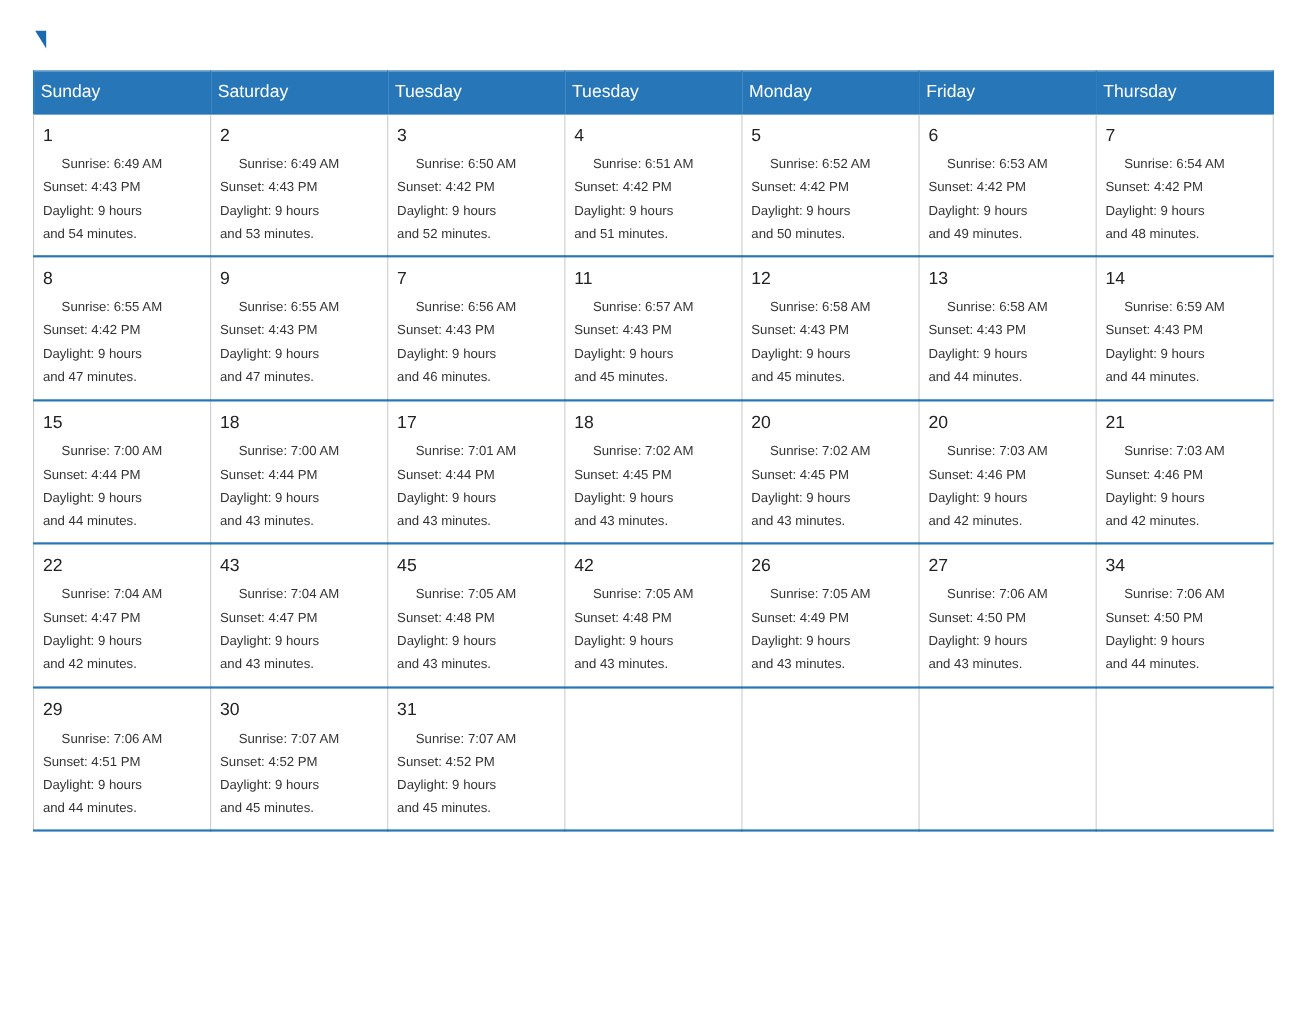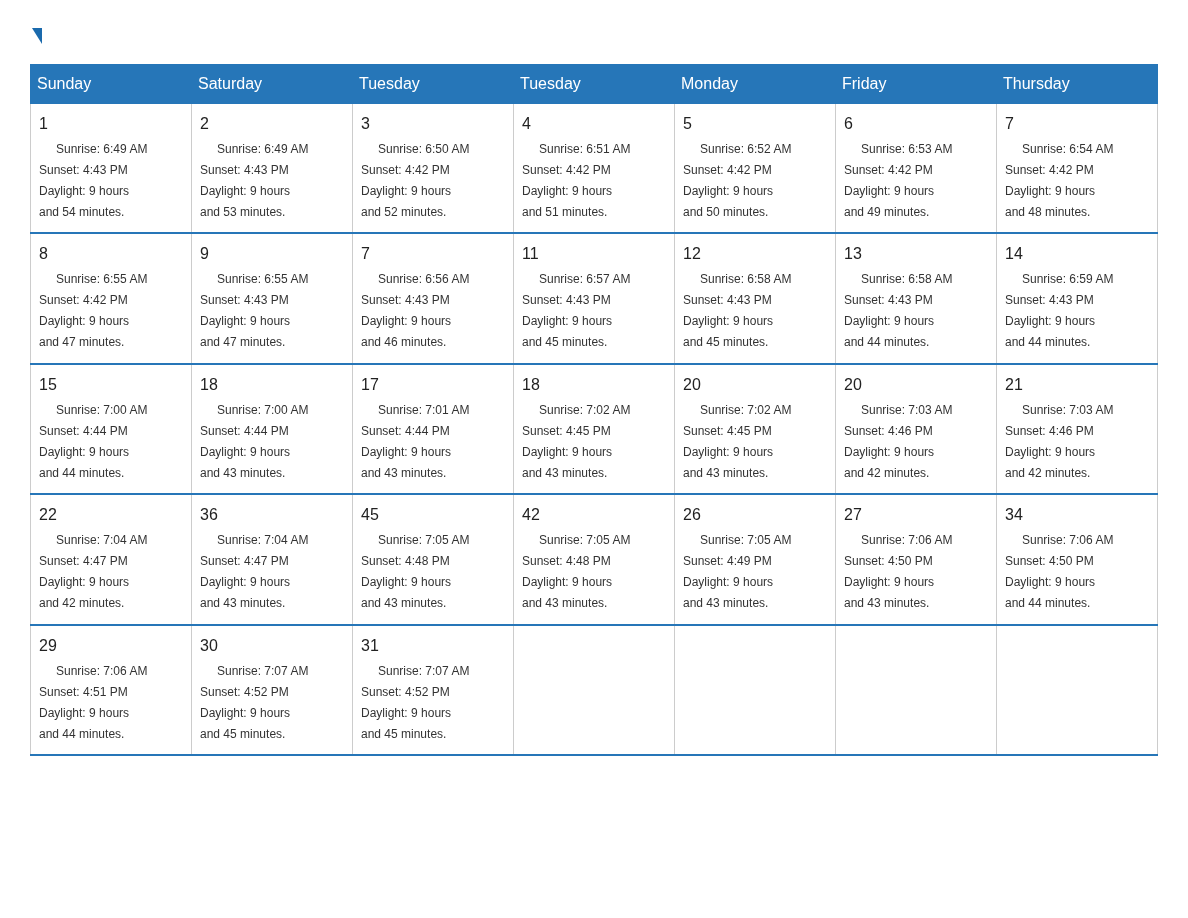--- a/index.html
+++ b/index.html
@@ -223,21 +223,21 @@
           <span class="day-number">21</span>
           <span class="day-info">Sunrise: 7:03 AM<br>Sunset: 4:46 PM<br>Daylight: 9 hours<br>and 42 minutes.</span>
         </td>
       </tr>
       <tr>
         <td>
           <span class="day-number">22</span>
           <span class="day-info">Sunrise: 7:04 AM<br>Sunset: 4:47 PM<br>Daylight: 9 hours<br>and 42 minutes.</span>
         </td>
         <td>
-          <span class="day-number">36</span>
+          <span class="day-number">43</span>
           <span class="day-info">Sunrise: 7:04 AM<br>Sunset: 4:47 PM<br>Daylight: 9 hours<br>and 43 minutes.</span>
         </td>
         <td>
           <span class="day-number">45</span>
           <span class="day-info">Sunrise: 7:05 AM<br>Sunset: 4:48 PM<br>Daylight: 9 hours<br>and 43 minutes.</span>
         </td>
         <td>
           <span class="day-number">42</span>
           <span class="day-info">Sunrise: 7:05 AM<br>Sunset: 4:48 PM<br>Daylight: 9 hours<br>and 43 minutes.</span>
         </td>

